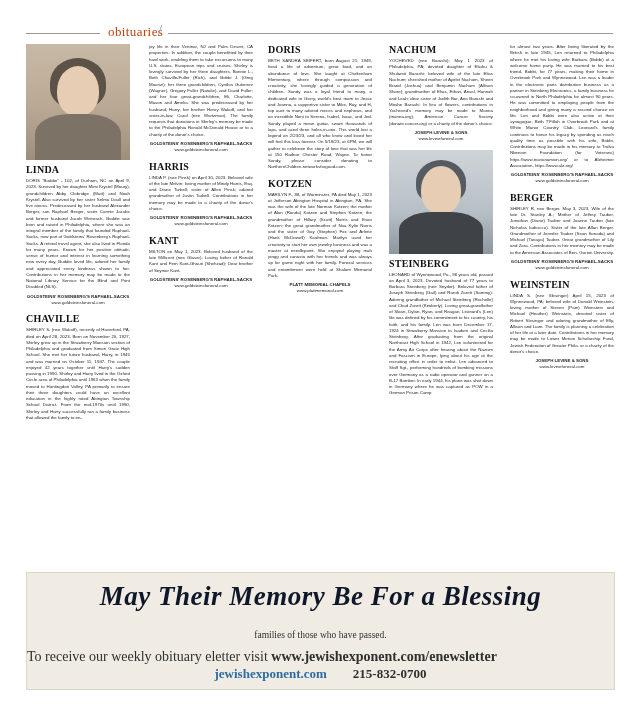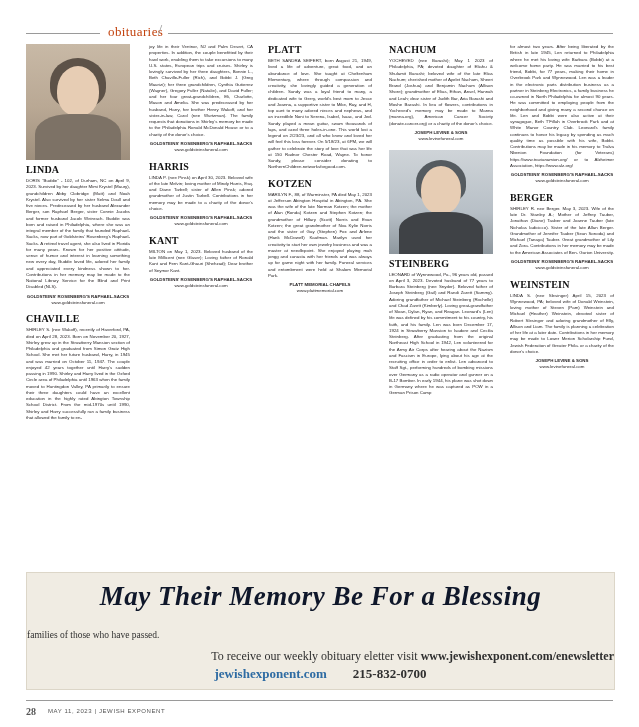--- a/index.html
+++ b/index.html
@@ -172,33 +172,33 @@
     text-align: center;
     font-family: "Liberation Serif", serif;
     font-size: 9.5px;
     color: #2f2f2f;
   }
   .ad-line2 {
     position: absolute;
     left: 0;
     right: 0;
     top: 57px;
-    text-align: left;
+    text-align: center;
     font-family: "Liberation Serif", serif;
     font-size: 9.5px;
     color: #2f2f2f;
   }
   .ad-line3 {
     position: absolute;
     left: 0;
     right: 0;
     top: 76px;
-    text-align: right;
-    font-family: "Liberation Serif", serif;
-    font-size: 12px;
+    text-align: left;
+    font-family: "Liberation Serif", serif;
+    font-size: 14px;
     color: #2f2f2f;
   }
   .ad-line3 .bold { font-weight: bold; }
   .ad-bottom {
     position: absolute;
     left: 0;
     right: 0;
     top: 93px;
     text-align: center;
     font-family: "Liberation Serif", serif;
@@ -300,21 +300,21 @@
         <div class="obit-body">MILTON on May 1, 2023. Beloved husband of the late Millicent (nee Glaser); Loving father of Ronald Kant and Fern Kant-Ghauri (Shehzad); Dear brother of Seymor Kant.</div>
         <div class="funeral">
           <div class="fh">GOLDSTEINS' ROSENBERG'S RAPHAEL-SACKS</div>
           <div class="url">www.goldsteinsfuneral.com</div>
         </div>
       </div>
     </div>
 
     <div class="col c3">
       <div class="obit">
-        <div class="obit-name">PLATT</div>
+        <div class="obit-name">DORIS</div>
         <div class="obit-body">BETH SANDRA SEIFERT, born August 21, 1949, lived a life of adventure, great food, and an abundance of love. She taught at Cheltenham Elementary, where through compassion and creativity, she lovingly guided a generation of children. Sandy was a loyal friend to many, a dedicated wife to Gerry, world's best mom to Jesse and Joanna, a supportive sister to Mike, Ray, and H, top aunt to many adored nieces and nephews, and an incredible Noni to Serena, Isabel, Isaac, and Jed. Sandy played a mean guitar, swam thousands of laps, and aced three holes-in-one. This world lost a legend on 2/23/23, and all who knew and loved her will feel this loss forever. On 5/18/23, at 6PM, we will gather to celebrate the story of love that was her life at 150 Radnor Chester Road, Wayne. To honor Sandy, please consider donating to NorthernChildren.networksforgood.com.</div>
       </div>
       <div class="obit">
         <div class="obit-name">KOTZEN</div>
         <div class="obit-body">MARILYN F., 88, of Warminster, PA died May 1, 2023 at Jefferson Abington Hospital in Abington, PA. She was the wife of the late Norman Kotzen; the mother of Alan (Ronda) Kotzen and Stephen Kotzen; the grandmother of Hillary (Scott) Norris and Evan Kotzen; the great grandmother of Noa Kylie Norris and the sister of Gay (Stephen) Fox and Arlene (Hank McDowell) Kaufman. Marilyn used her creativity to start her own jewelry business and was a master at needlepoint. She enjoyed playing mah jongg and canasta with her friends and was always up for game night with her family. Funeral services and entombment were held at Shalom Memorial Park.</div>
         <div class="funeral">
           <div class="fh">PLATT MEMORIAL CHAPELS</div>
           <div class="url">www.plattmemorial.com</div>
         </div>
       </div>
@@ -374,19 +374,14 @@
     <div class="ad-script">May Their Memory Be For a Blessing</div>
     <div class="ad-line2">families of those who have passed.</div>
     <div class="ad-line3">
       <span>To receive our weekly obituary eletter visit </span><span class="bold">www.jewishexponent.com/enewsletter</span>
     </div>
     <div class="ad-bottom">
       <span>jewishexponent.com</span><span class="phone">215-832-0700</span>
     </div>
   </div>
 
-  <div class="footer">
-    <div class="rule"></div>
-    <div class="pageno">28</div>
-    <div class="meta">MAY 11, 2023  |  JEWISH EXPONENT</div>
-  </div>
 
 </div>
 
 </body></html>

